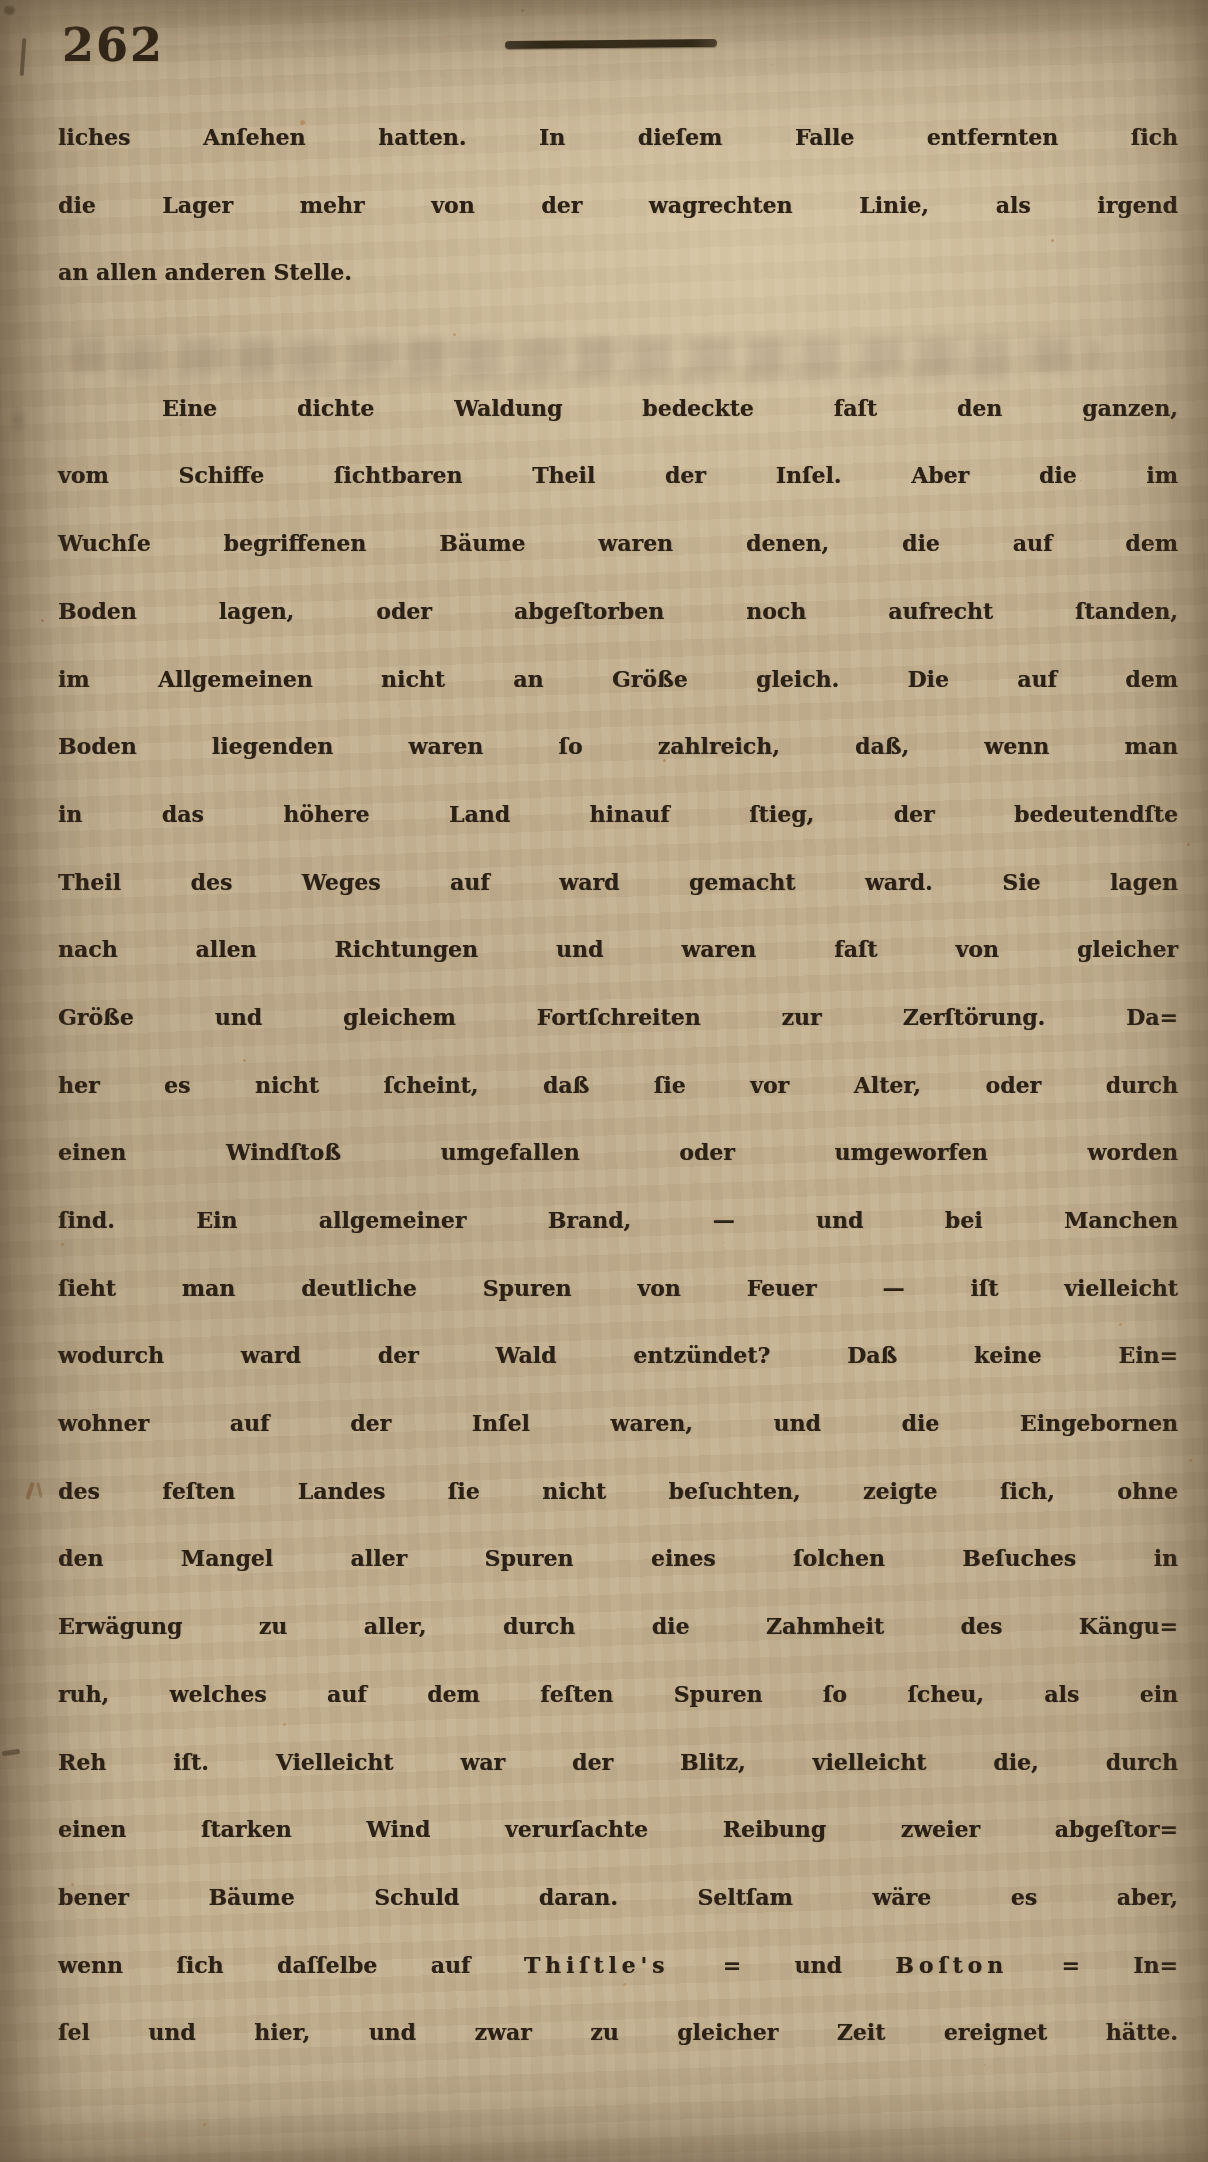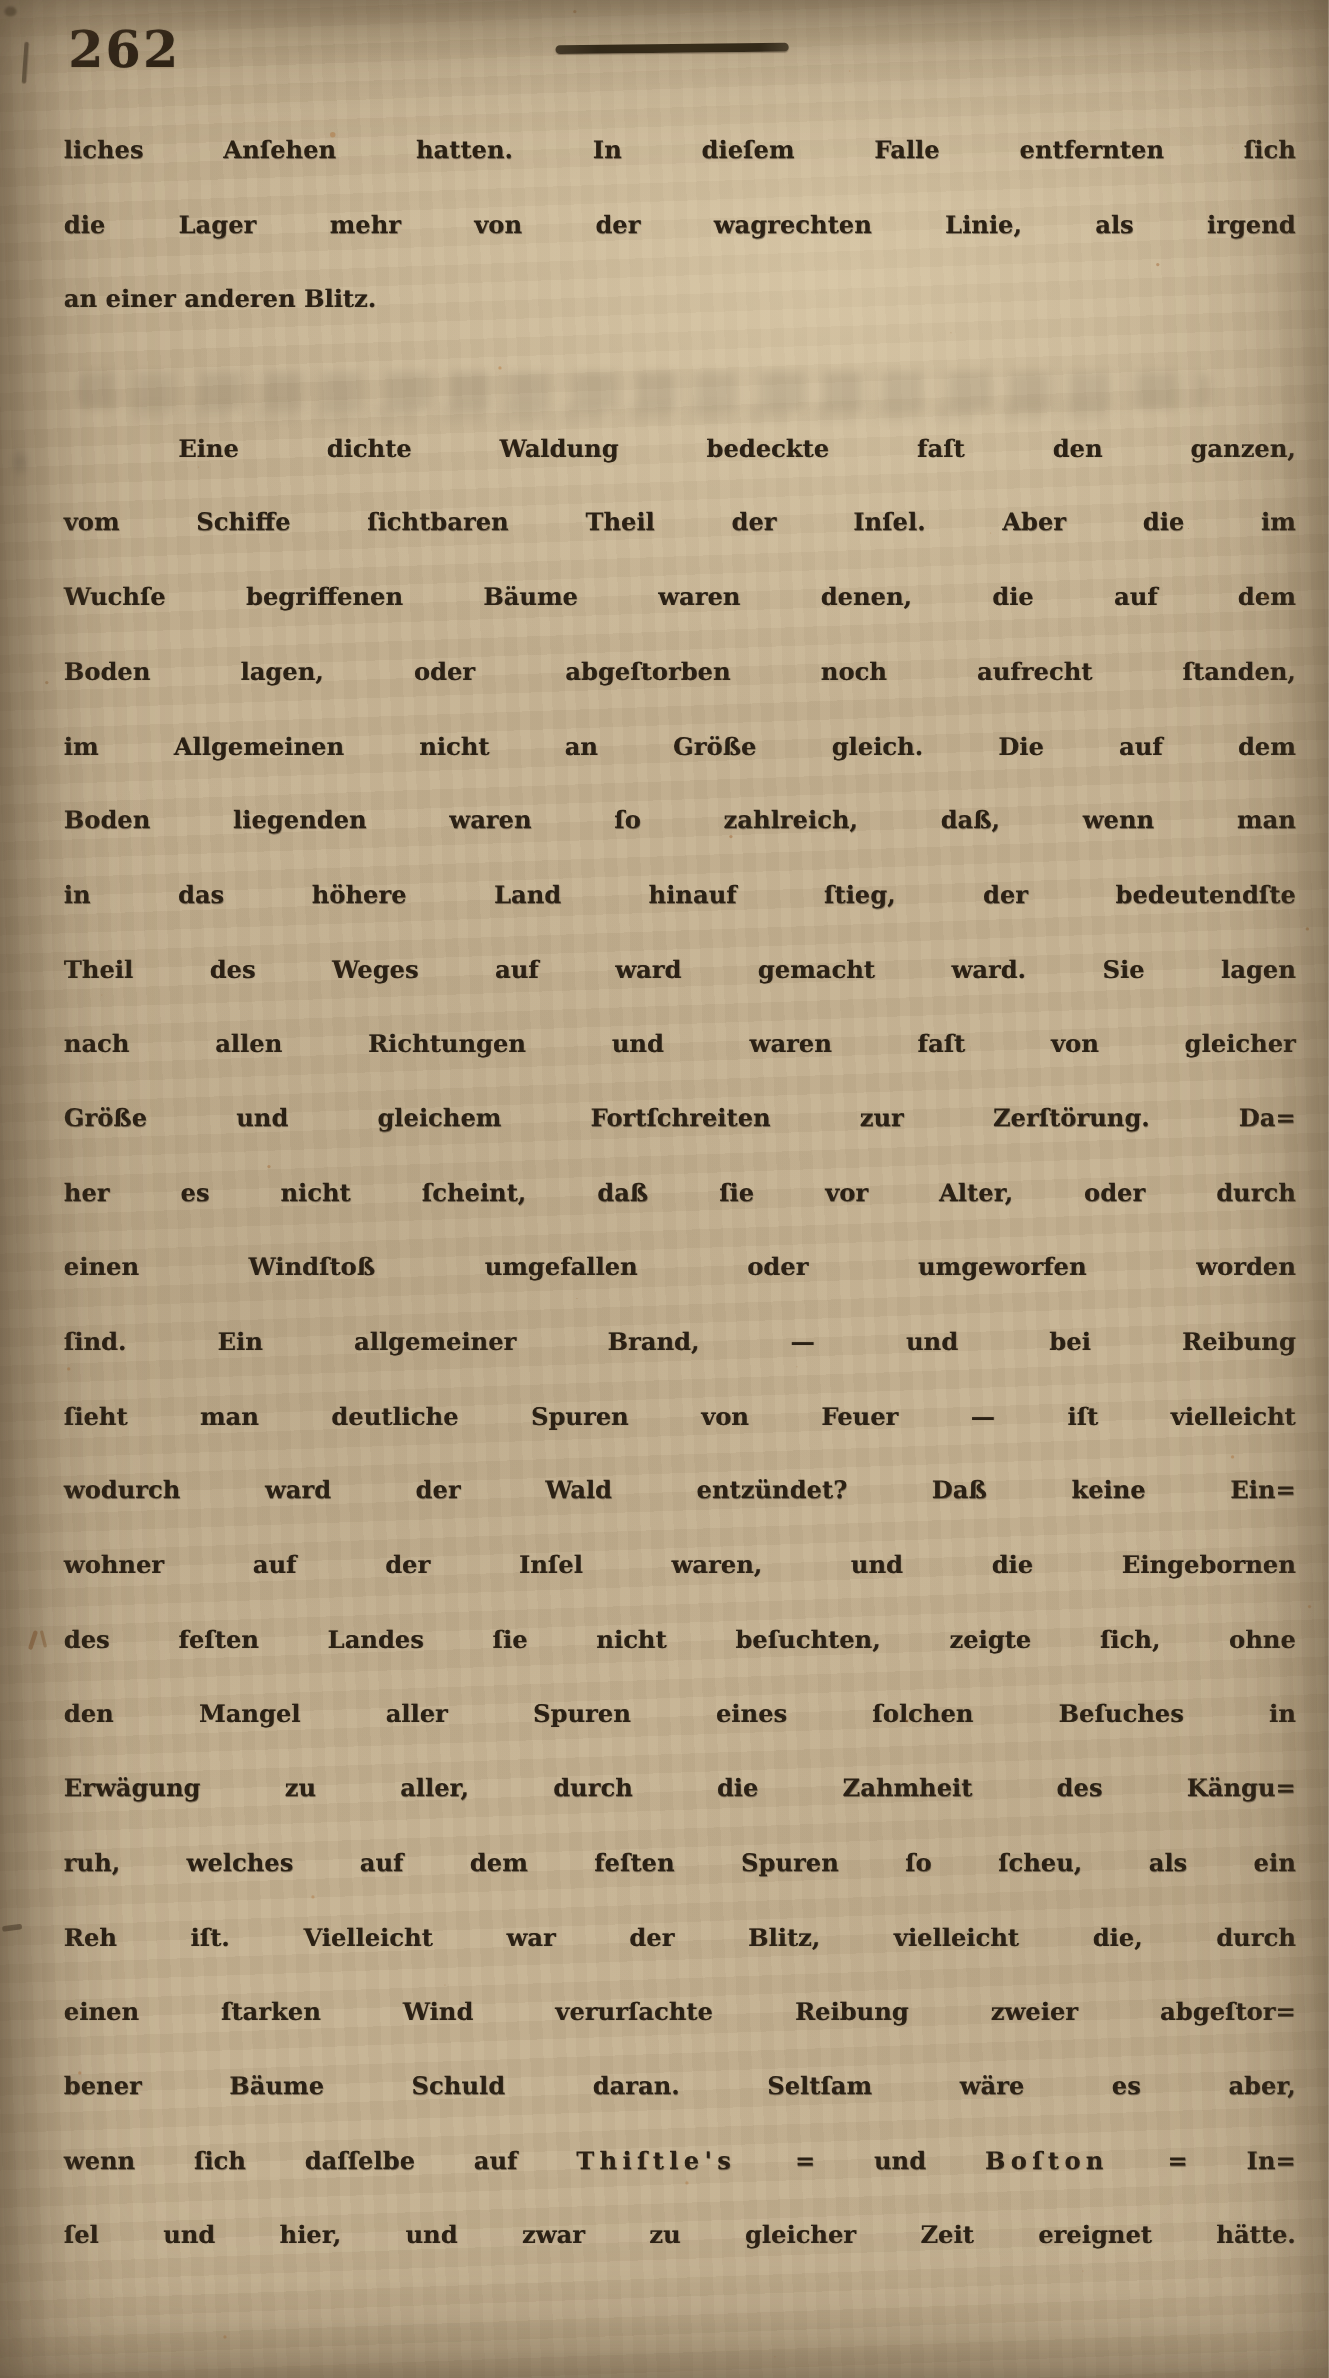--- a/index.html
+++ b/index.html
@@ -122,36 +122,36 @@
   <div class="bleedthrough second"></div>
   <div class="foxing"></div>
 
   <div class="page-number">262</div>
   <div class="header-rule"></div>
 
   <div class="page-body">
       <div class="paragraph">
         <div class="line first">liches Anſehen hatten. In dieſem Falle entfernten ſich</div>
         <div class="line">die Lager mehr von der wagrechten Linie, als irgend</div>
-        <div class="line shortlast">an einer anderen Blitz.</div>
+        <div class="line shortlast">an allen anderen Stelle.</div>
       </div>
       <div class="paragraph indented">
         <div class="line first">Eine dichte Waldung bedeckte faſt den ganzen,</div>
         <div class="line">vom Schiffe ſichtbaren Theil der Inſel. Aber die im</div>
         <div class="line">Wuchſe begriffenen Bäume waren denen, die auf dem</div>
         <div class="line">Boden lagen, oder abgeſtorben noch aufrecht ſtanden,</div>
         <div class="line">im Allgemeinen nicht an Größe gleich. Die auf dem</div>
         <div class="line">Boden liegenden waren ſo zahlreich, daß, wenn man</div>
         <div class="line">in das höhere Land hinauf ſtieg, der bedeutendſte</div>
         <div class="line">Theil des Weges auf ward gemacht ward. Sie lagen</div>
         <div class="line">nach allen Richtungen und waren faſt von gleicher</div>
         <div class="line">Größe und gleichem Fortſchreiten zur Zerſtörung. Da=</div>
         <div class="line">her es nicht ſcheint, daß ſie vor Alter, oder durch</div>
         <div class="line">einen Windſtoß umgefallen oder umgeworfen worden</div>
-        <div class="line">ſind. Ein allgemeiner Brand, — und bei Reibung</div>
+        <div class="line">ſind. Ein allgemeiner Brand, — und bei Manchen</div>
         <div class="line">ſieht man deutliche Spuren von Feuer — iſt vielleicht</div>
         <div class="line">wodurch ward der Wald entzündet? Daß keine Ein=</div>
         <div class="line">wohner auf der Inſel waren, und die Eingebornen</div>
         <div class="line">des feſten Landes ſie nicht beſuchten, zeigte ſich, ohne</div>
         <div class="line">den Mangel aller Spuren eines ſolchen Beſuches in</div>
         <div class="line">Erwägung zu aller, durch die Zahmheit des Kängu=</div>
         <div class="line">ruh, welches auf dem feſten Spuren ſo ſcheu, als ein</div>
         <div class="line">Reh iſt. Vielleicht war der Blitz, vielleicht die, durch</div>
         <div class="line">einen ſtarken Wind verurſachte Reibung zweier abgeſtor=</div>
         <div class="line">bener Bäume Schuld daran. Seltſam wäre es aber,</div>

